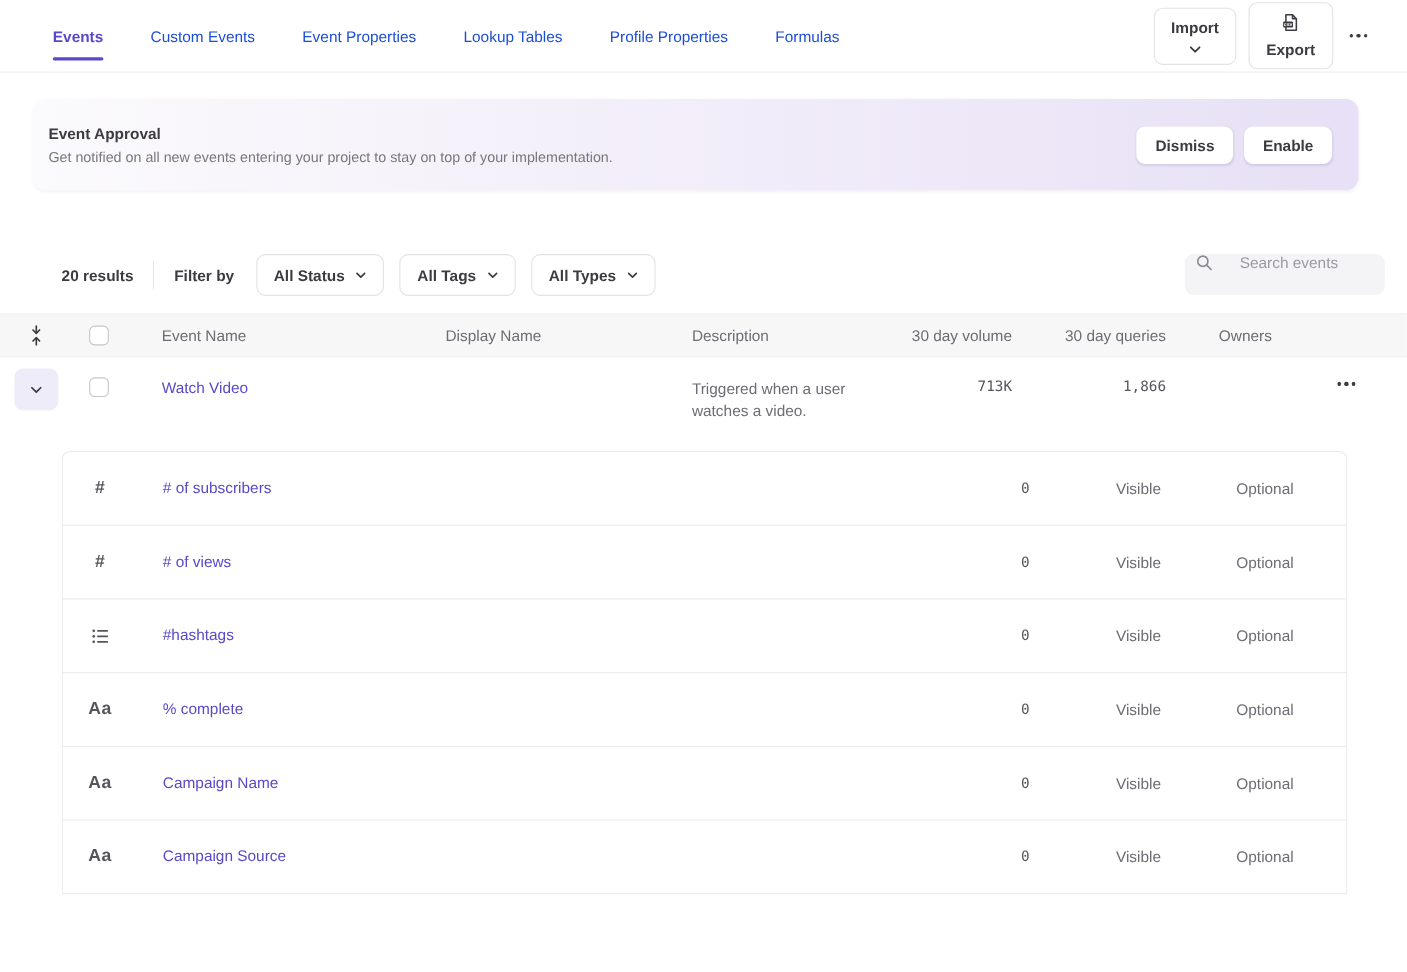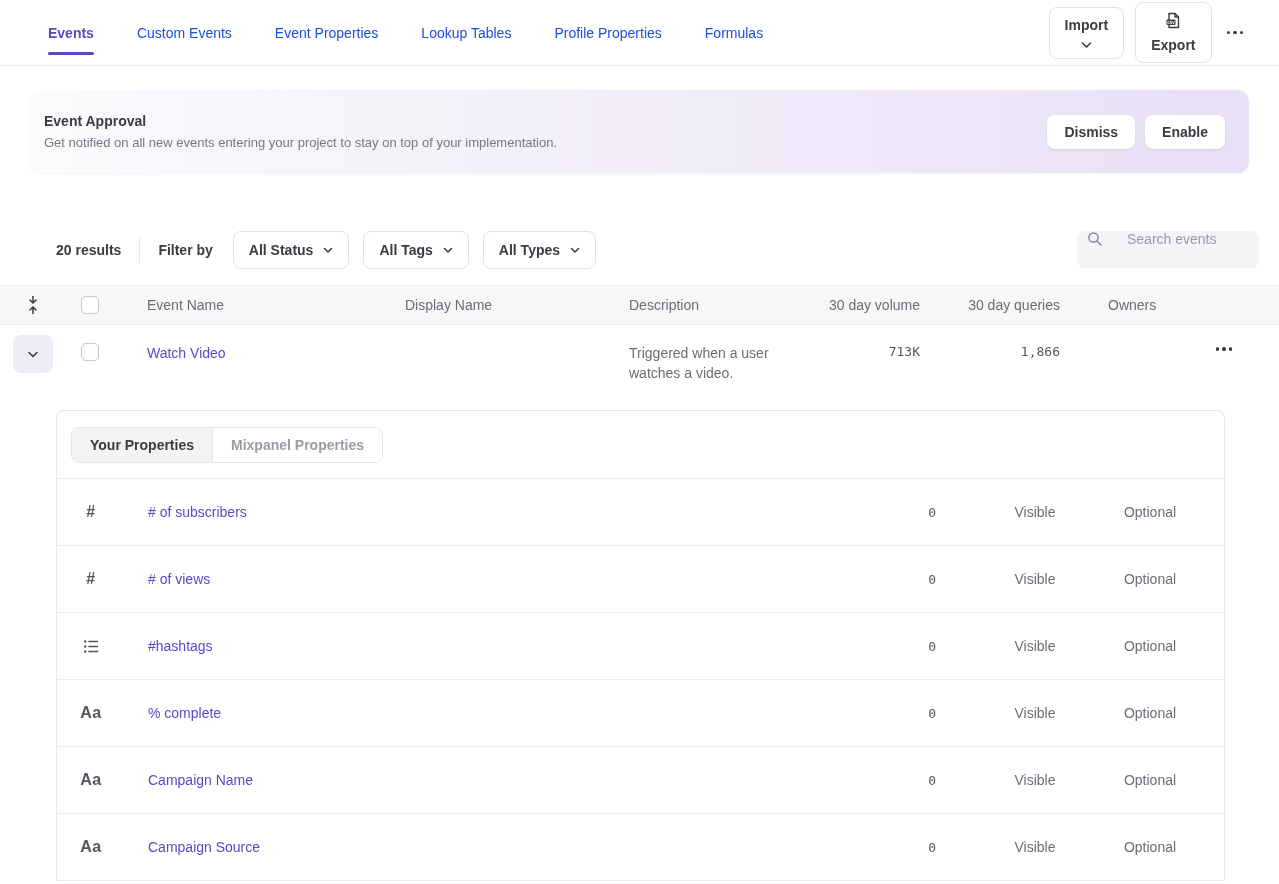--- a/index.html
+++ b/index.html
@@ -16,21 +16,21 @@
   .nav-tab.active::after { content:""; position:absolute; left:0; right:0; bottom:10px;
     height:3px; border-radius:2px; background:#5949c8; }
   .nav-right { display:flex; align-items:center; gap:11px; padding-right:12px; }
   .btn { display:inline-flex; align-items:center; gap:8px; background:#fff;
     border:1px solid #e3e3e7; border-radius:8px; padding:9px 15px; font-family:inherit;
     font-size:14px; font-weight:bold; color:#3b3b41; cursor:pointer;flex-direction:column; }
   .more-btn { border:none; background:none; cursor:pointer; padding:6px 4px; display:flex; gap:3px; }
   .dot { width:3.5px; height:3.5px; border-radius:50%; background:#3b3b41; }
 
   
-  .banner { margin:24px 30px 0 30px; height:83px; border-radius:12px;
+  .banner { margin:24px 44px 0 30px; height:83px; border-radius:12px;
     background:linear-gradient(90deg,#fbfafc 0%, #f1ecf9 55%, #e7e0f6 100%);
     box-shadow:0 1px 3px rgba(80,60,140,.08);
     display:flex; align-items:center; justify-content:space-between; padding:0 24px 0 14px; }
   .banner-title { font-size:14px; font-weight:bold; color:#3b3b41; margin-bottom:6px; }
   .banner-sub { font-size:13px; color:#77777f; }
   .banner-actions { display:flex; gap:10px; }
   .banner-btn { background:#fff; border:none; border-radius:8px; padding:9px 17px;
     font-family:inherit; font-size:14px; font-weight:bold; color:#3b3b41; cursor:pointer;
     box-shadow:0 1px 2px rgba(60,50,100,.12); }
 
@@ -231,26 +231,20 @@
     <span></span>
     <button class="more-btn" aria-label="row actions">
       <span class="dot"></span>
         <span class="dot"></span>
         <span class="dot"></span>
     </button>
   </div>
 </div>
 
 <section class="panel">
-  <div class="panel-tabbar">
-    <div class="seg" id="panel-tabs">
-        <button class="seg-tab active">Your Properties</button>
-        <button class="seg-tab">Mixpanel Properties</button>
-      </div>
-  </div>
   <div id="prop-rows">
   <div class="prow">
     <div class="p-icon">
           <span class="glyph">#</span>
         </div>
     <div class="p-name"><a class="p-link"># of subscribers</a></div>
     <div class="p-value">0</div>
     <div></div>
     <div class="p-mid">Visible</div>
     <div class="p-mid">Optional</div>

